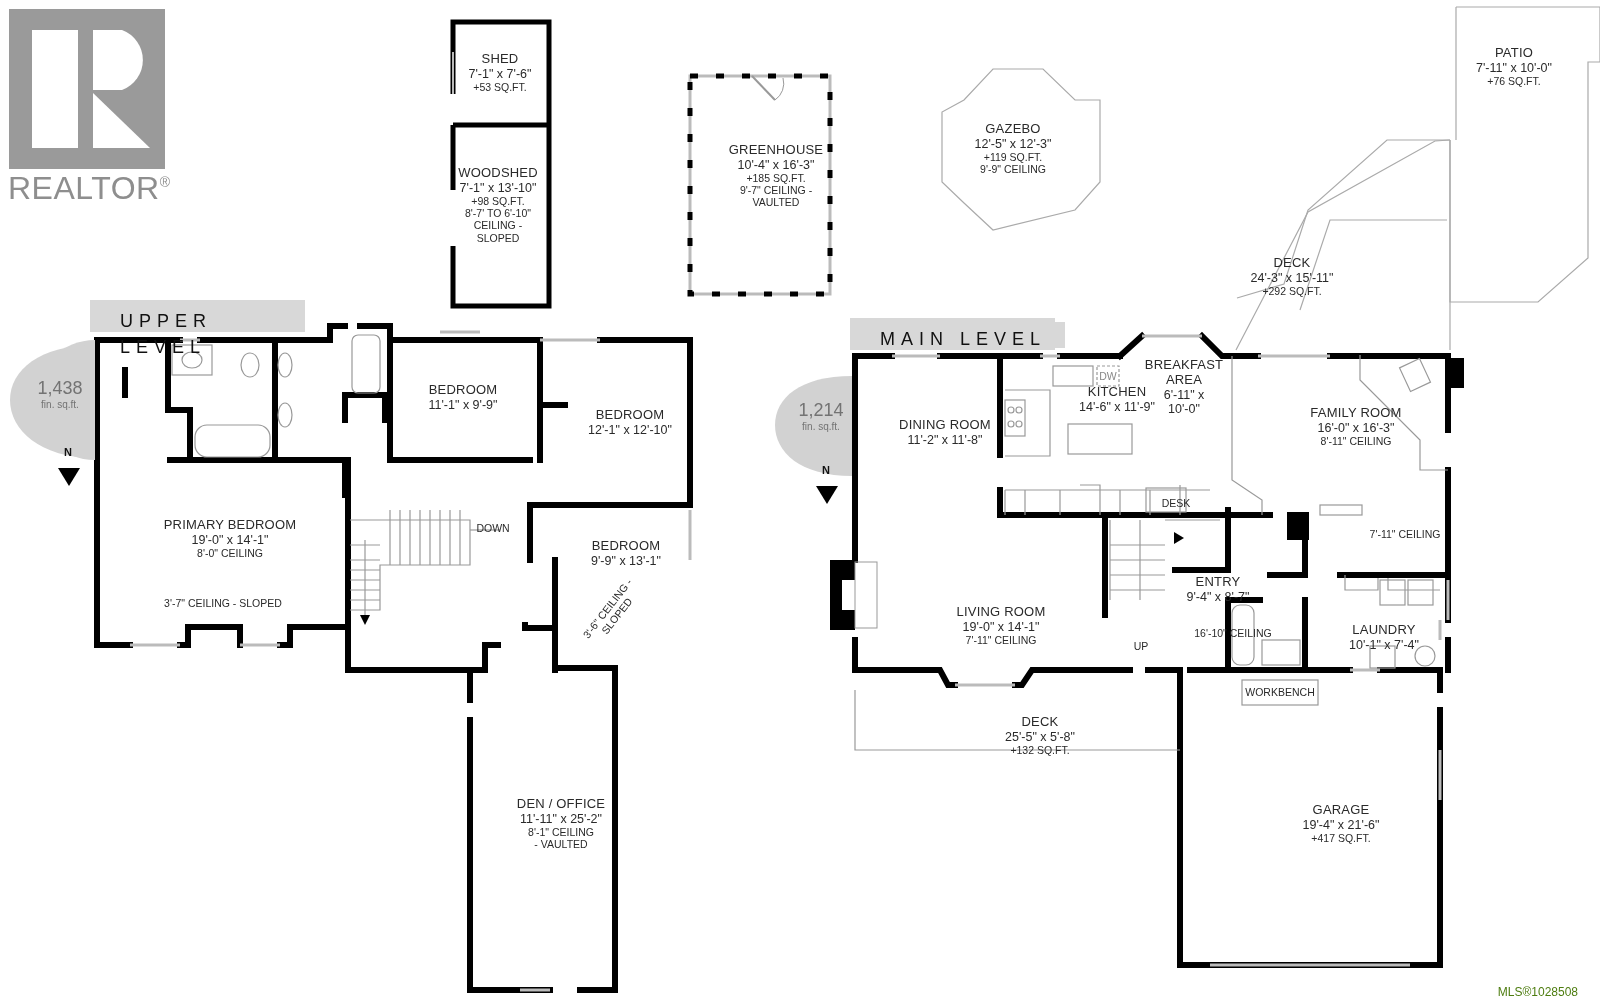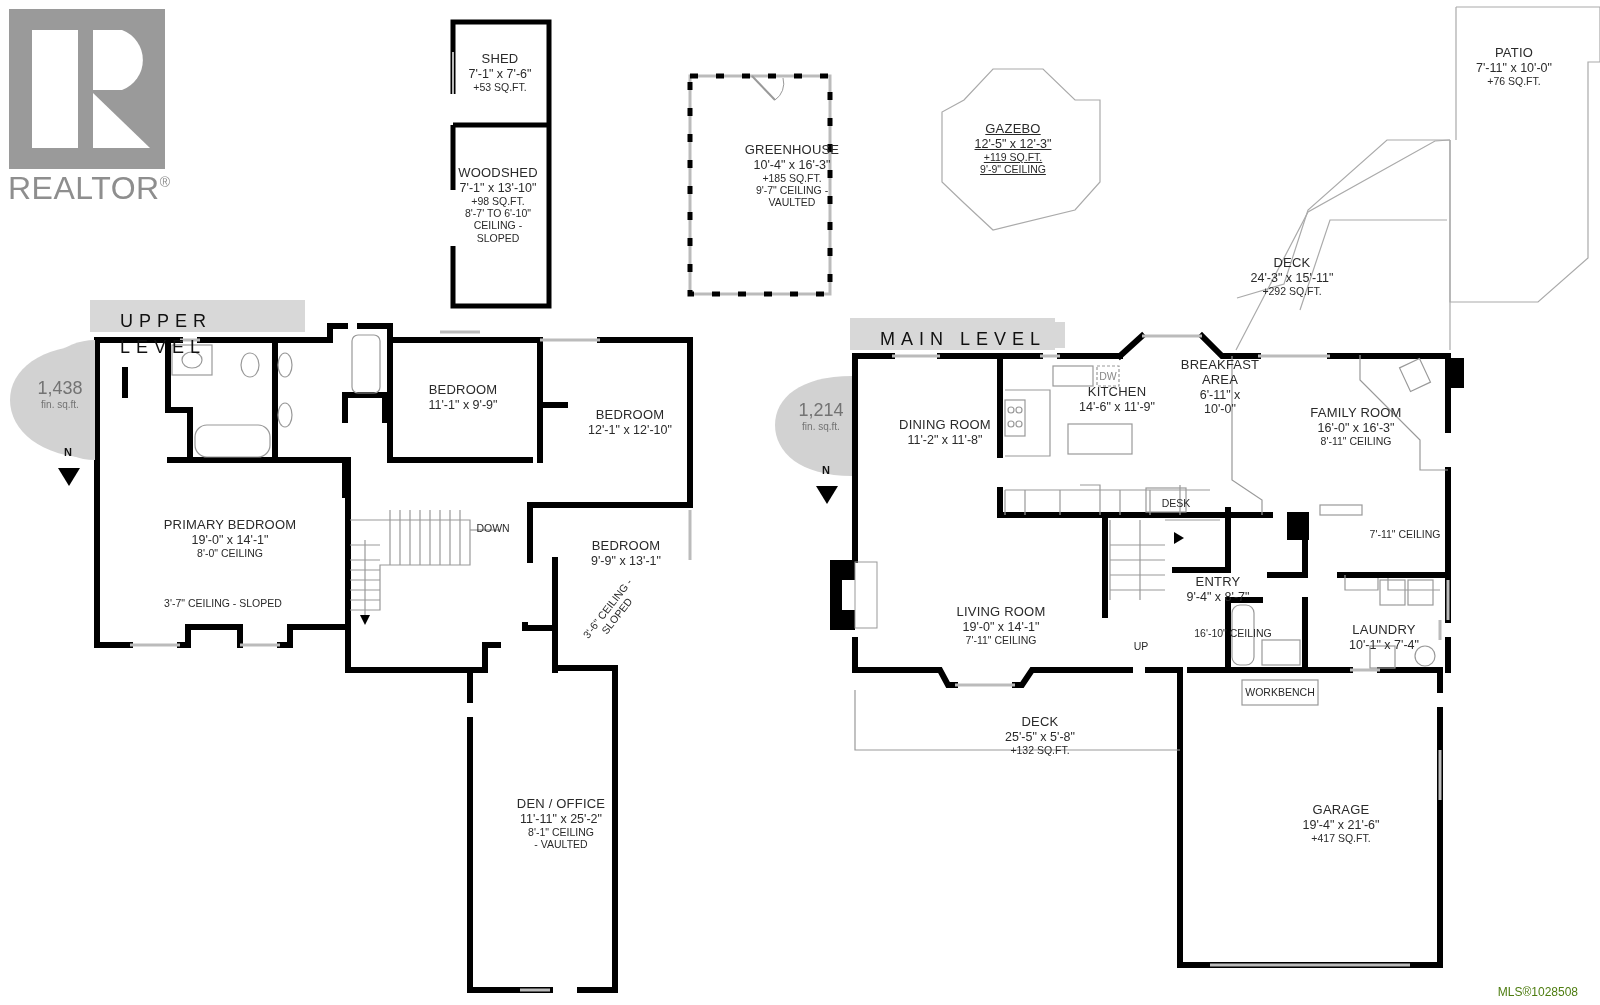--- a/index.html
+++ b/index.html
@@ -176,28 +176,28 @@
   <div class="s">+53 SQ.FT.</div>
 </div>
 <div class="lbl" style="left:498px;top:166px;">
   <div class="t">WOODSHED</div>
   <div class="d">7'-1" x 13'-10"</div>
   <div class="s">+98 SQ.FT.</div>
   <div class="s">8'-7' TO 6'-10"</div>
   <div class="s">CEILING -</div>
   <div class="s">SLOPED</div>
 </div>
-<div class="lbl" style="left:792px;top:143px;">
+<div class="lbl" style="left:776px;top:143px;">
   <div class="t">GREENHOUSE</div>
   <div class="d">10'-4" x 16'-3"</div>
   <div class="s">+185 SQ.FT.</div>
   <div class="s">9'-7" CEILING -</div>
   <div class="s">VAULTED</div>
 </div>
-<div class="lbl" style="left:1013px;top:122px;text-decoration:underline;">
+<div class="lbl" style="left:1013px;top:122px;">
   <div class="t">GAZEBO</div>
   <div class="d">12'-5" x 12'-3"</div>
   <div class="s">+119 SQ.FT.</div>
   <div class="s">9'-9" CEILING</div>
 </div>
 <div class="lbl" style="left:1514px;top:46px;">
   <div class="t">PATIO</div>
   <div class="d">7'-11" x 10'-0"</div>
   <div class="s">+76 SQ.FT.</div>
 </div>
@@ -256,21 +256,21 @@
 <div class="north" style="left:822px;top:464px;">N</div>
 
 <div class="lbl" style="left:945px;top:418px;text-align:center;">
   <div class="t">DINING ROOM</div>
   <div class="d">11'-2" x 11'-8"</div>
 </div>
 <div class="lbl" style="left:1117px;top:385px;">
   <div class="t">KITCHEN</div>
   <div class="d">14'-6" x 11'-9"</div>
 </div>
-<div class="lbl" style="left:1184px;top:358px;margin-left:36px;">
+<div class="lbl" style="left:1184px;top:358px;">
   <div class="t">BREAKFAST</div>
   <div class="t">AREA</div>
   <div class="d">6'-11" x</div>
   <div class="d">10'-0"</div>
 </div>
 <div class="lbl" style="left:1356px;top:406px;">
   <div class="t">FAMILY ROOM</div>
   <div class="d">16'-0" x 16'-3"</div>
   <div class="s">8'-11" CEILING</div>
 </div>

